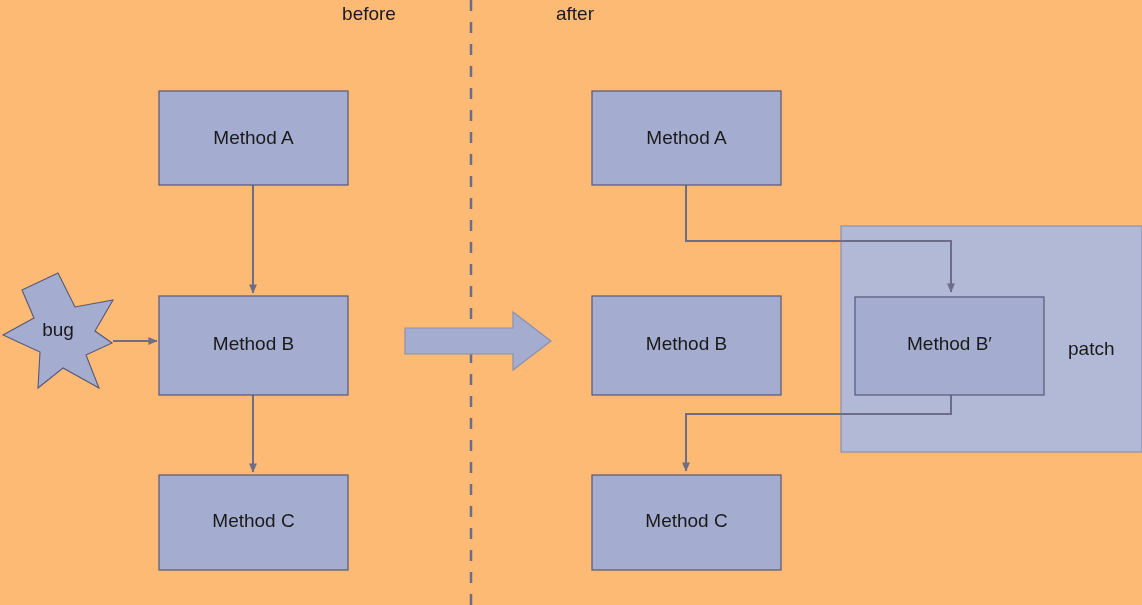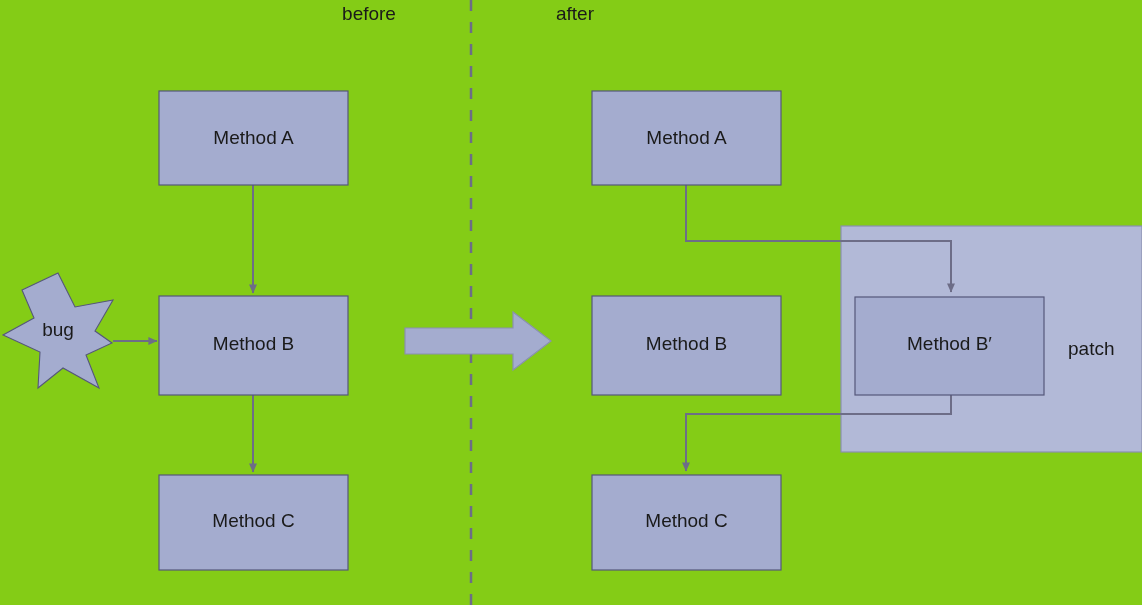--- a/index.html
+++ b/index.html
@@ -7,21 +7,21 @@
     padding: 0;
     background: #ffffff;
   }
   body {
     font-family: "Liberation Sans", sans-serif;
   }
   #canvas {
     position: relative;
     width: 1142px;
     height: 605px;
-    background: #84cc16;
+    background: #fdba74;
     overflow: hidden;
   }
   #diagram-svg {
     position: absolute;
     left: 0;
     top: 0;
     width: 1142px;
     height: 605px;
   }
   .node-label {

